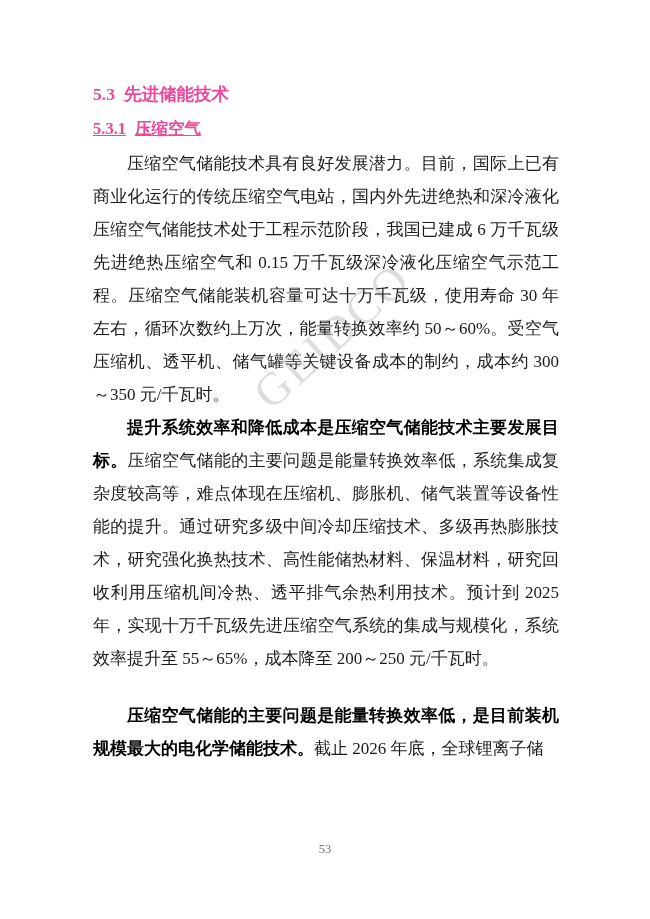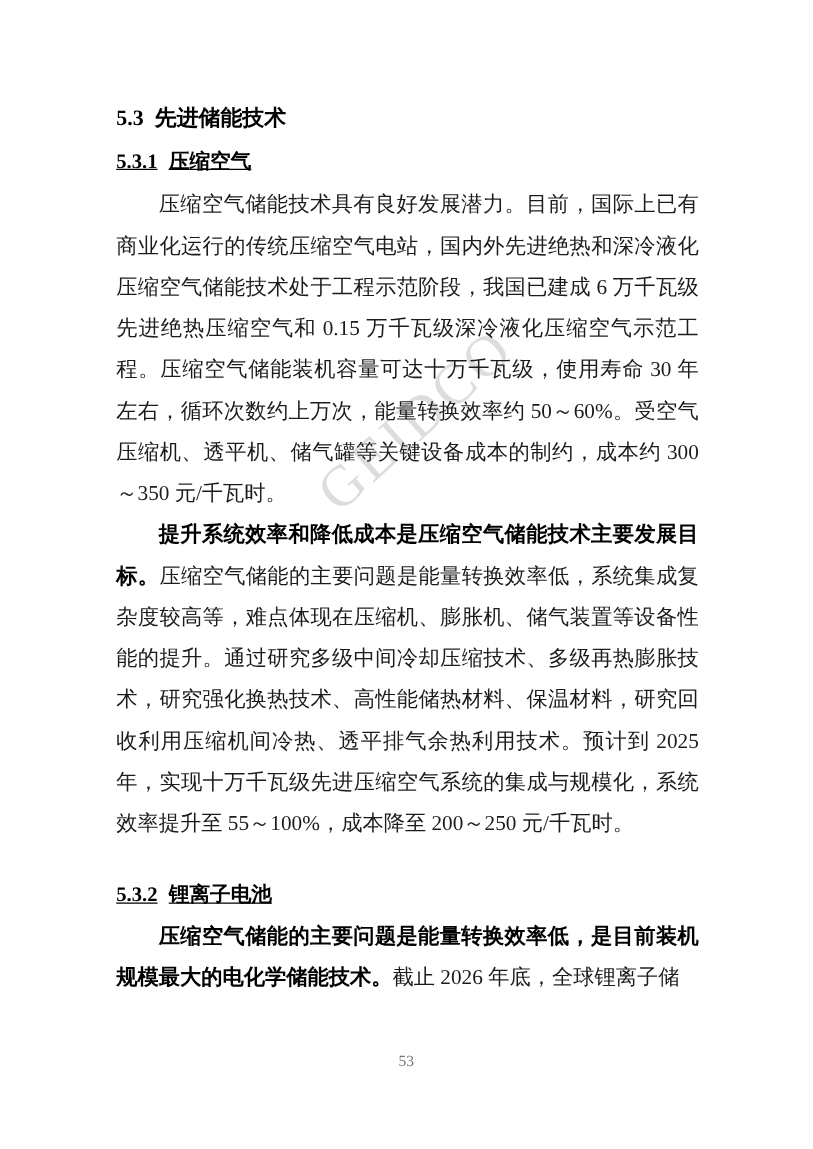--- a/index.html
+++ b/index.html
@@ -46,21 +46,21 @@
     position: absolute;
     left: 93px;
     top: 78px;
     width: 466px;
     z-index: 2;
   }
 
   .heading-2,
   .heading-3 {
     font-weight: bold;
-    color: #000000;
+    color: #ec4899;
     white-space: nowrap;
   }
 
   .heading-2 {
     font-size: 17.5px;
     line-height: 33px;
     margin: 0 0 1px 0;
   }
 
   .heading-3 {
@@ -127,27 +127,24 @@
     </h2>
 
     <h3 class="heading-3">
       <span class="heading-num">5.3.1</span><span class="heading-text">压缩空气</span>
     </h3>
 
     <div class="gap-small"></div>
 
     <p class="para">压缩空气储能技术具有良好发展潜力。目前，国际上已有商业化运行的传统压缩空气电站，国内外先进绝热和深冷液化压缩空气储能技术处于工程示范阶段，我国已建成 6 万千瓦级先进绝热压缩空气和 0.15 万千瓦级深冷液化压缩空气示范工程。压缩空气储能装机容量可达十万千瓦级，使用寿命 30 年左右，循环次数约上万次，能量转换效率约 50～60%。受空气压缩机、透平机、储气罐等关键设备成本的制约，成本约 300～350 元/千瓦时。</p>
 
-    <p class="para"><span class="lead">提升系统效率和降低成本是压缩空气储能技术主要发展目标。</span><span>压缩空气储能的主要问题是能量转换效率低，系统集成复杂度较高等，难点体现在压缩机、膨胀机、储气装置等设备性能的提升。通过研究多级中间冷却压缩技术、多级再热膨胀技术，研究强化换热技术、高性能储热材料、保温材料，研究回收利用压缩机间冷热、透平排气余热利用技术。预计到 2025 年，实现十万千瓦级先进压缩空气系统的集成与规模化，系统效率提升至 55～100%，成本降至 200～250 元/千瓦时。</span></p>
+    <p class="para"><span class="lead">提升系统效率和降低成本是压缩空气储能技术主要发展目标。</span><span>压缩空气储能的主要问题是能量转换效率低，系统集成复杂度较高等，难点体现在压缩机、膨胀机、储气装置等设备性能的提升。通过研究多级中间冷却压缩技术、多级再热膨胀技术，研究强化换热技术、高性能储热材料、保温材料，研究回收利用压缩机间冷热、透平排气余热利用技术。预计到 2025 年，实现十万千瓦级先进压缩空气系统的集成与规模化，系统效率提升至 55～65%，成本降至 200～250 元/千瓦时。</span></p>
 
     <div class="gap-before-heading"></div>
 
-    <h3 class="heading-3">
-      <span class="heading-num">5.3.2</span><span class="heading-text">锂离子电池</span>
-    </h3>
 
     <p class="para"><span class="lead">压缩空气储能的主要问题是能量转换效率低，是目前装机规模最大的电化学储能技术。</span><span>截止 2026 年底，全球锂离子储</span></p>
 
   </div>
 
   <div class="page-number">53</div>
 
 </div>
 
 </body></html>

